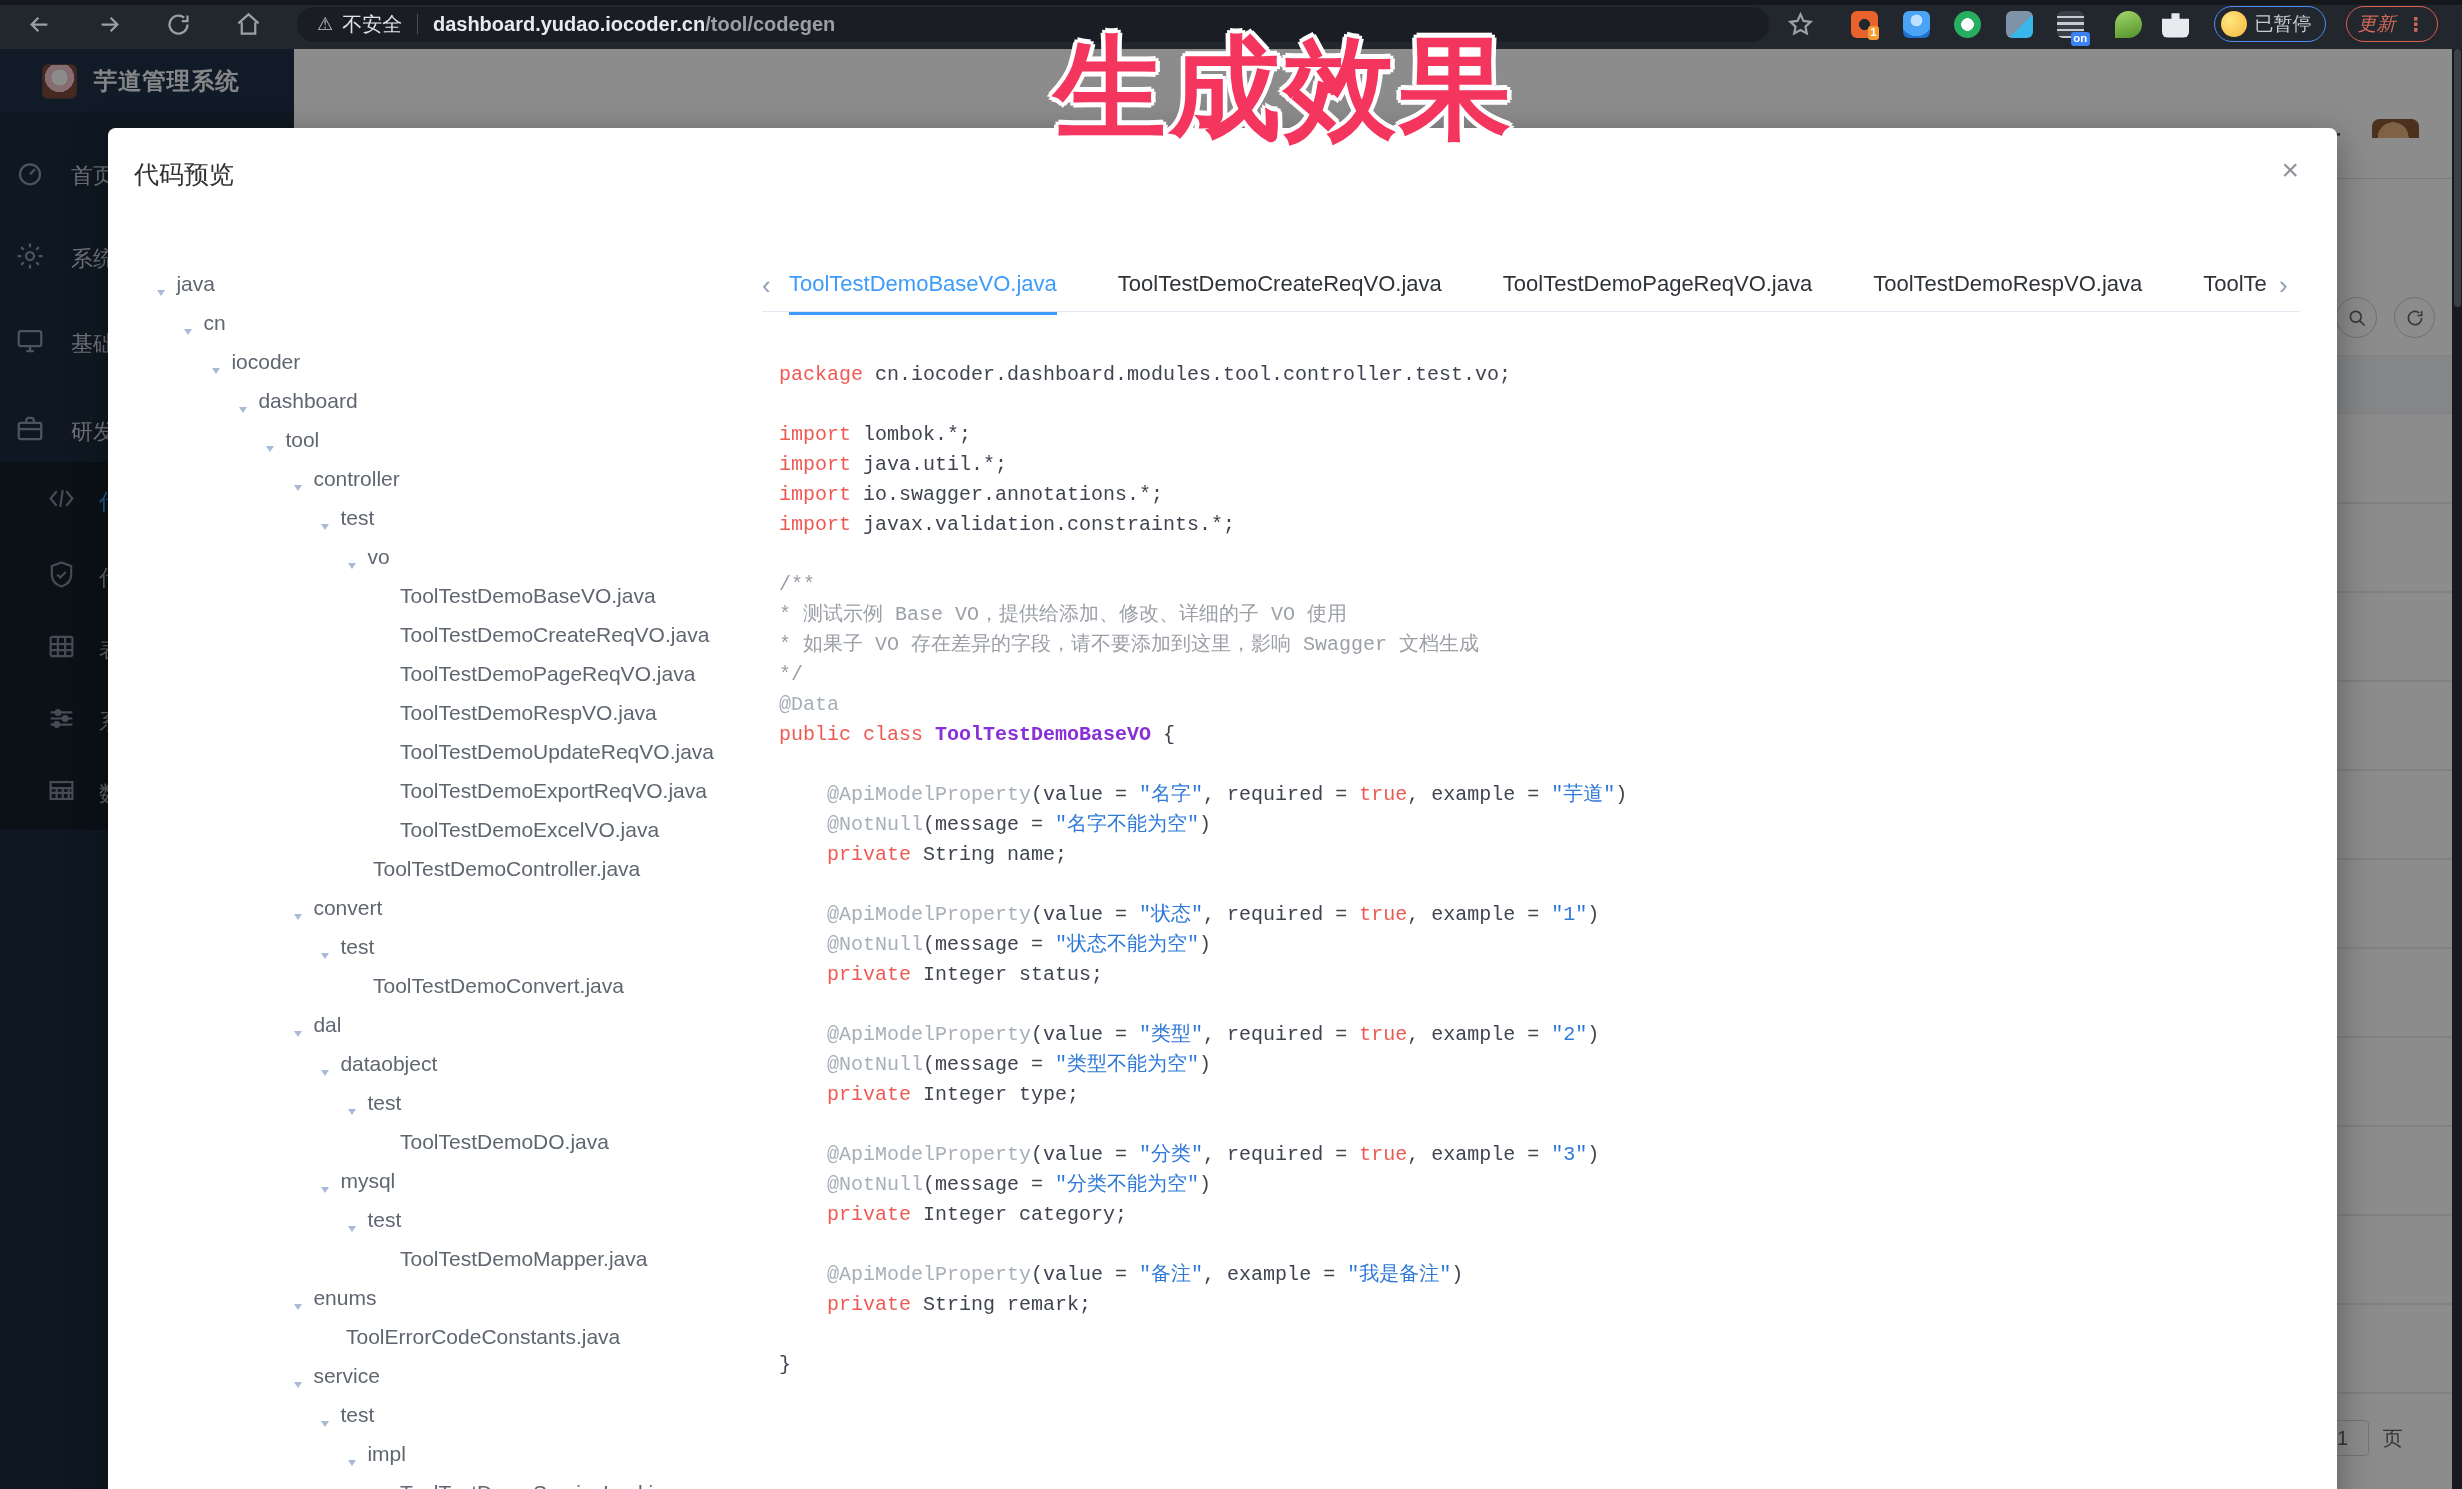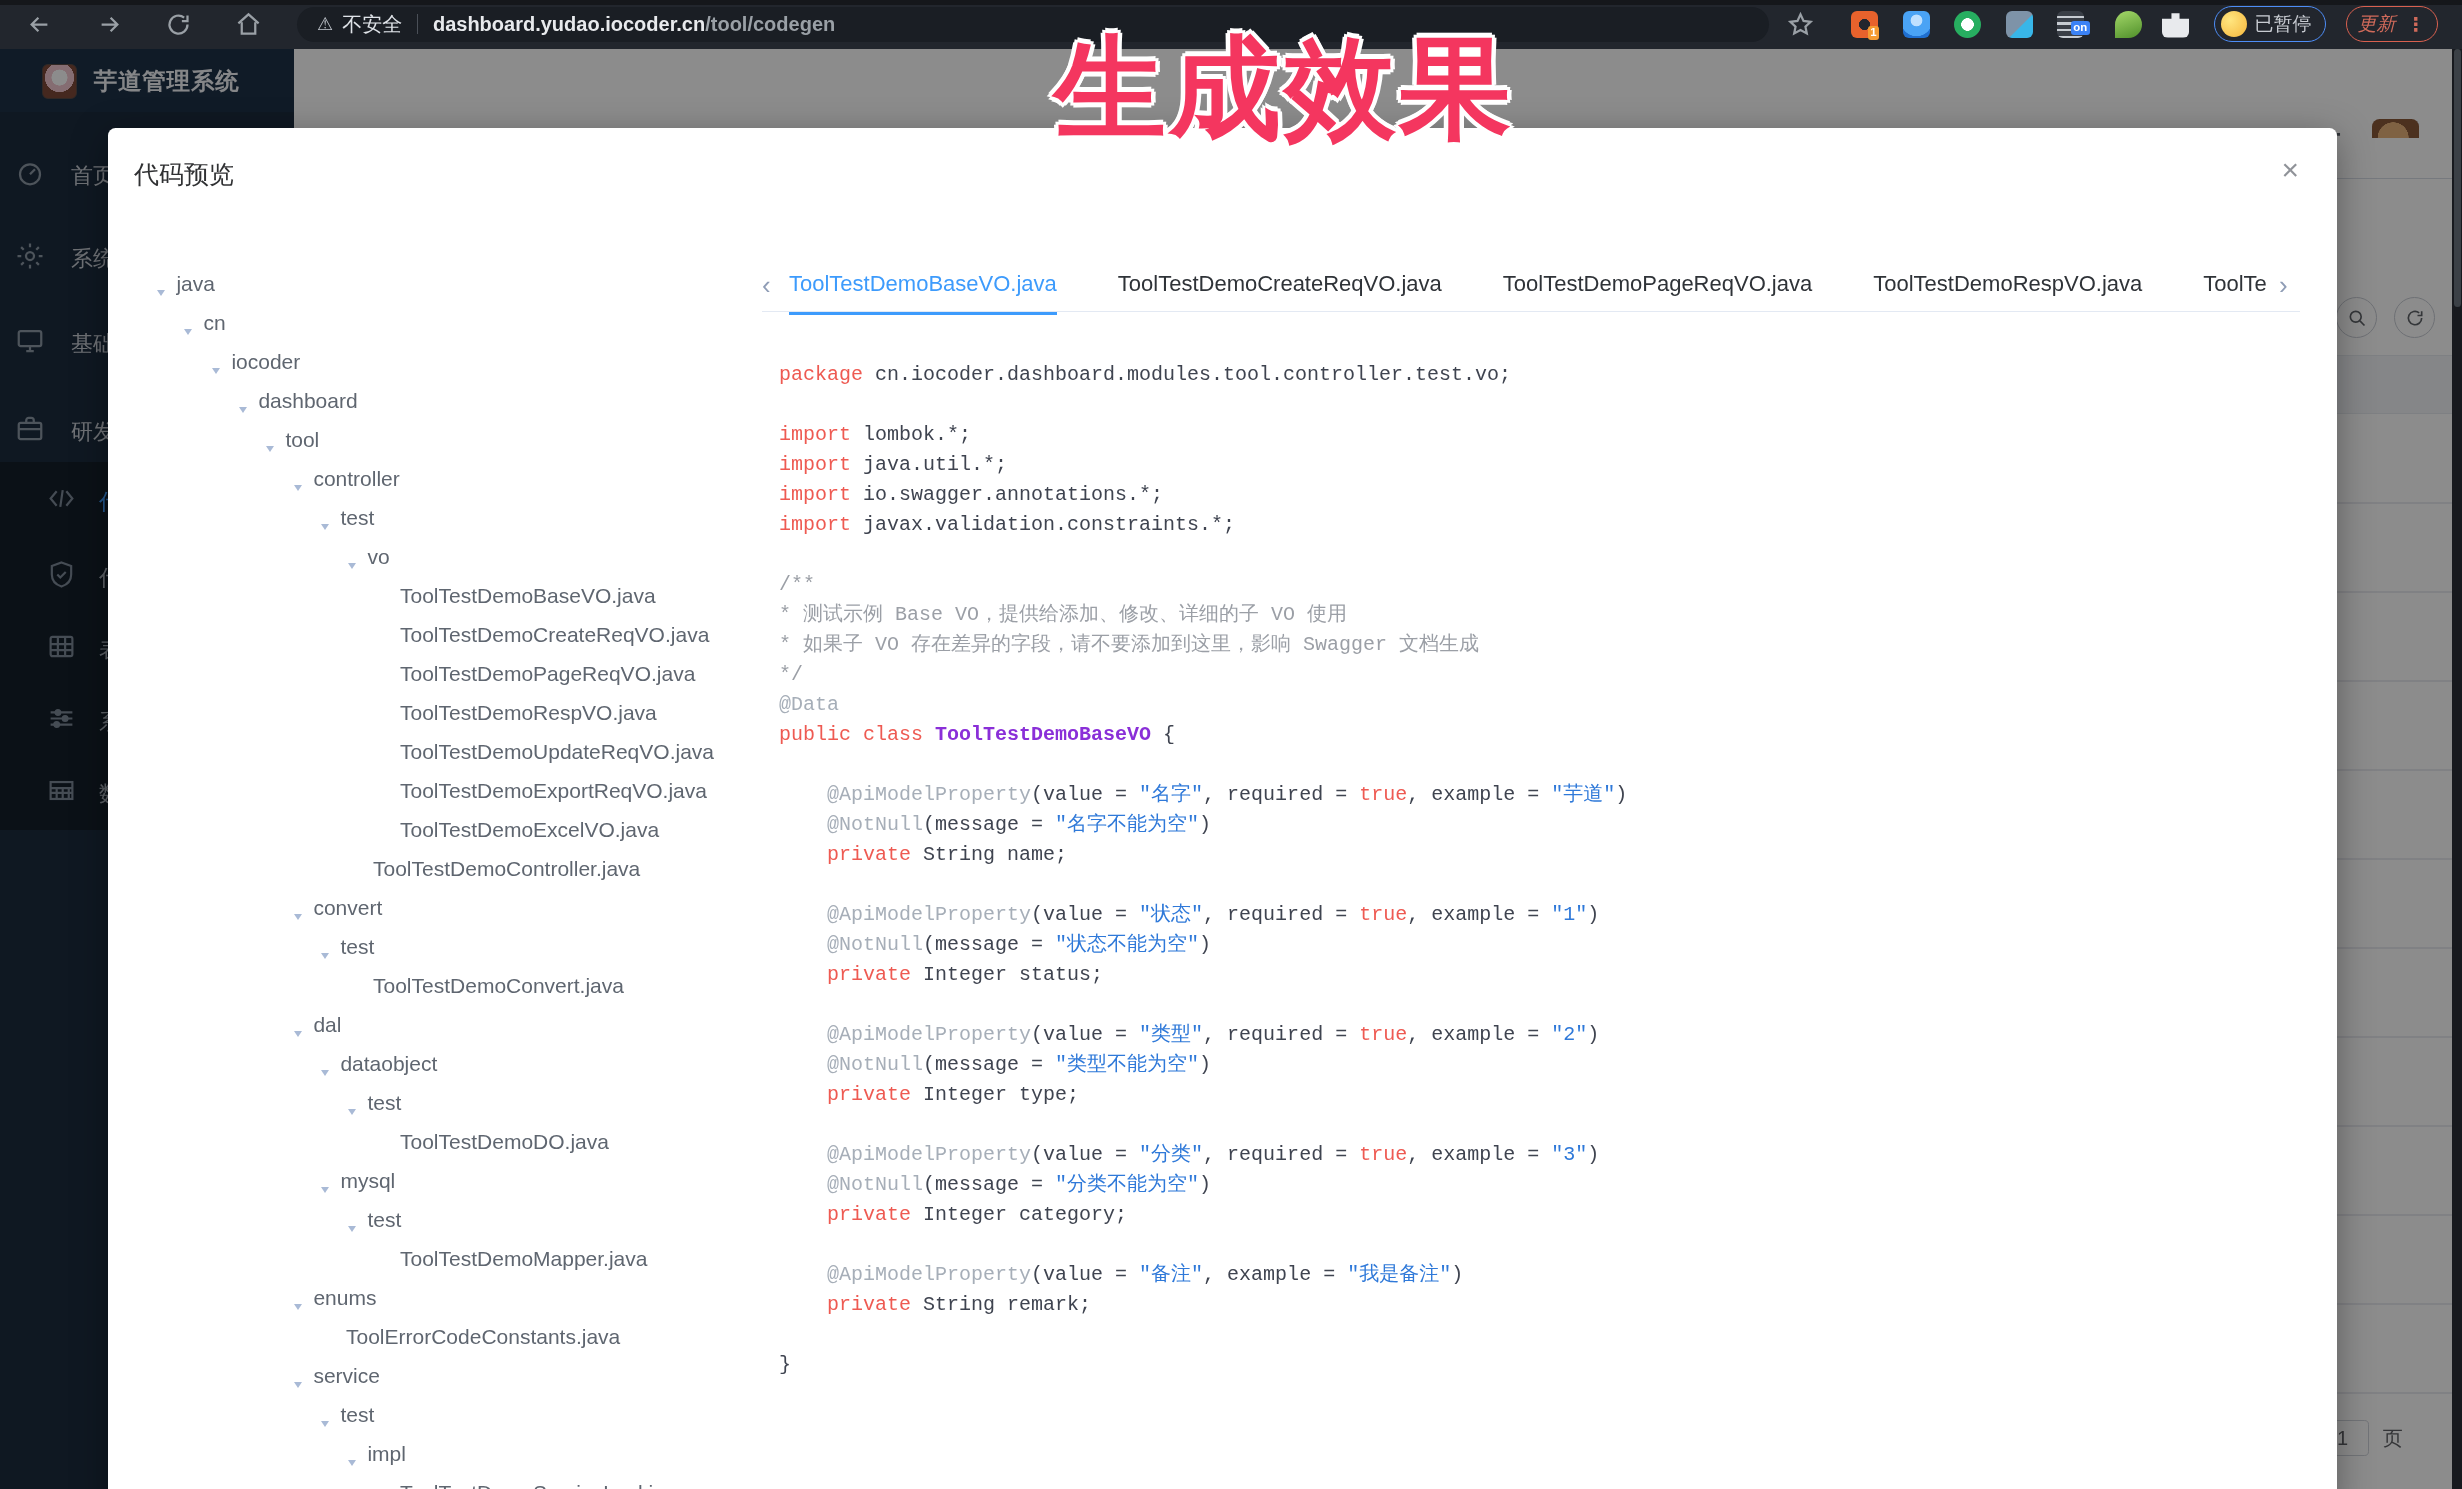--- a/index.html
+++ b/index.html
@@ -134,21 +134,21 @@
     <svg viewBox="0 0 24 24" fill="none" stroke="currentColor" stroke-width="2">
         <path d="M12 3l2.7 5.8 6.3.8-4.6 4.3 1.2 6.1L12 17l-5.6 3 1.2-6.1L3 9.6l6.3-.8z"></path>
       </svg></span>
 
   <span class="ext" style="left:1851px;background:radial-gradient(circle at 50% 50%,#22262d 0 28%,#e8622c 30%)"></span>
   <span class="badge" style="left:1868px;top:26px;background:#f59b31">1</span>
   <span class="ext" style="left:1903px;background:radial-gradient(circle at 50% 35%,#bfe0ff 0 25%,#4aa3f5 28% 70%,#1f6fd0 72%)"></span>
   <span class="ext" style="left:1954px;border-radius:50%;background:radial-gradient(circle,#ffffff 0 32%,#27ae60 34%)"></span>
   <span class="ext" style="left:2006px;background:linear-gradient(135deg,#7e93a8 0 55%,#38b6e8 56%)"></span>
   <span class="ext" style="left:2057px;background:repeating-linear-gradient(#3a3f47 0 4.6px,#c7ccd2 4.6px 6.8px)"></span>
-  <span class="badge" style="left:2071px;top:21px;background:#3b82f6">on</span>
+  <span class="badge" style="left:2071px;top:32px;background:#3b82f6">on</span>
   <span class="ext" style="left:2115px;border-radius:50% 50% 50% 0;background:linear-gradient(160deg,#a5d96a,#4f8f2a)"></span>
   <span class="ext" style="left:2162px;background:#e8eaed;clip-path:polygon(0 30%,35% 30%,35% 10%,65% 10%,65% 30%,100% 30%,100% 100%,0 100%)"></span>
 
   <div id="paused-pill">
     <span class="face"></span>
     <span>已暂停</span>
   </div>
   <div id="update-pill">
     <span>更新</span>
     <span class="dots">⋮</span>

